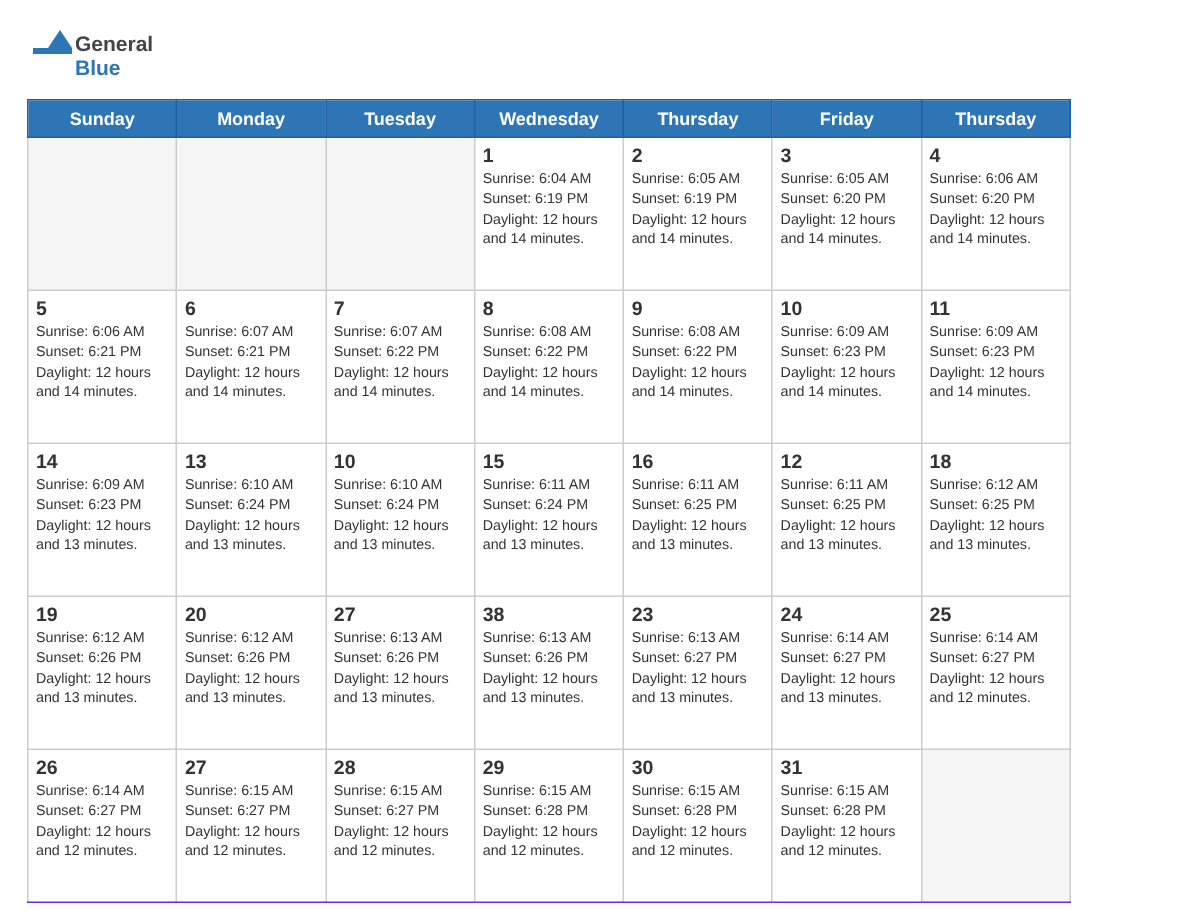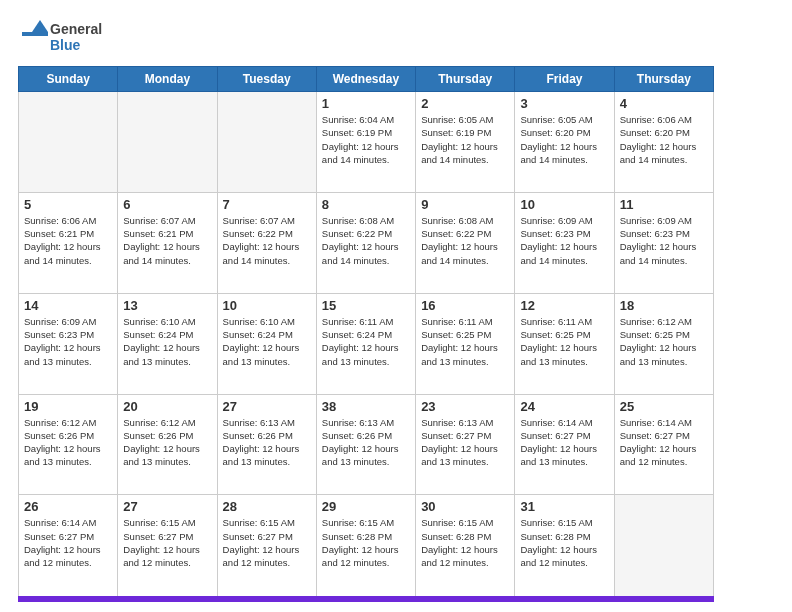--- a/index.html
+++ b/index.html
@@ -74,21 +74,21 @@
       color: #333;
       display: block;
       margin-bottom: 2px;
     }
     .day-info {
       font-size: 9.5px;
       color: #333;
       line-height: 1.4;
     }
     tr:last-child td {
-      border-bottom: 6px solid #6d28d9;
+      border-bottom: 1px solid #6d28d9;
     }
   </style>
 </head>
 <body>
 
 <div class="page">
   <div class="header">
     <div class="logo">
     <svg width="90" height="38" viewBox="0 0 90 38">
       <text x="32" y="16" font-size="14" font-weight="bold" fill="#444" font-family="Arial">General</text>

